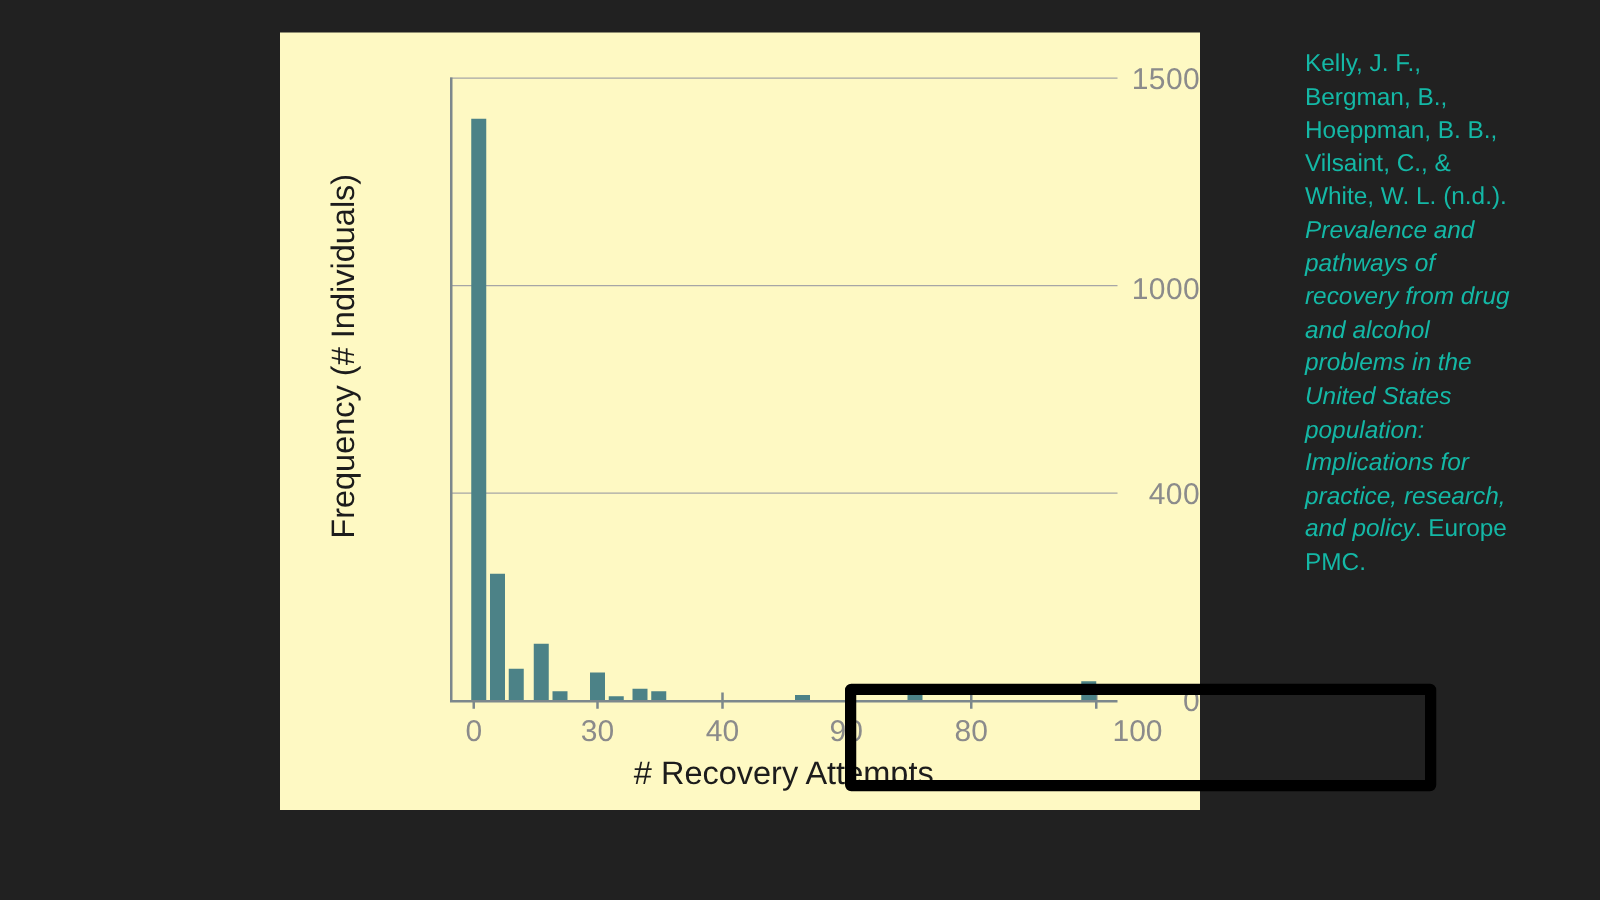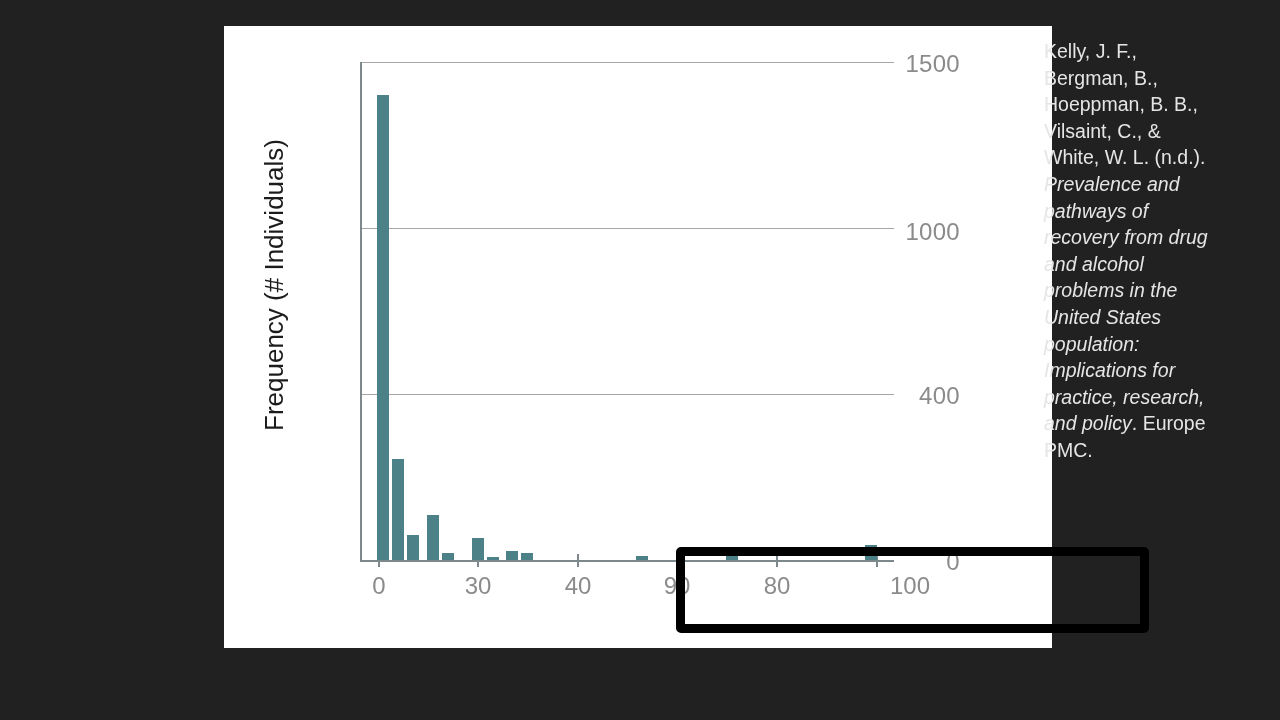--- a/index.html
+++ b/index.html
@@ -23,23 +23,23 @@
     width: 1280px;
     height: 720px;
     background: #212121;
   }
 
   
   #figure-card {
     position: absolute;
     left: 224px;
     top: 26px;
-    width: 828px;
+    width: 736px;
     height: 622px;
-    background: #ffffff;
+    background: #fef9c3;
   }
 
   
   #chart {
     position: absolute;
     left: 0; top: 0;
     width: 736px;
     height: 622px;
   }
 
@@ -146,21 +146,21 @@
     background: transparent;
     pointer-events: none;
   }
 
   
   #citation {
     position: absolute;
     left: 1044px;
     top: 38px;
     width: 164px;
-    color: #e5e5e5;
+    color: #14b8a6;
     font-size: 19.5px;
     line-height: 26.6px;
     font-family: "Liberation Sans", sans-serif;
   }
   #citation .ital {
     font-style: italic;
   }
 </style>
 </head>
 <body>
@@ -206,20 +206,21 @@
           <div class="bar" style="left: 247.624px; width: 11.952px; top: 512.42px; height: 21.58px; background: rgb(76, 130, 135);"></div>
           <div class="bar" style="left: 262.564px; width: 11.952px; top: 530.68px; height: 3.32px; background: rgb(76, 130, 135);"></div>
           <div class="bar" style="left: 282.484px; width: 11.952px; top: 525.368px; height: 8.632px; background: rgb(76, 130, 135);"></div>
           <div class="bar" style="left: 297.424px; width: 11.952px; top: 526.696px; height: 7.304px; background: rgb(76, 130, 135);"></div>
           <div class="bar" style="left: 411.964px; width: 11.952px; top: 530.016px; height: 3.984px; background: rgb(76, 130, 135);"></div>
           <div class="bar" style="left: 501.604px; width: 11.952px; top: 528.024px; height: 5.976px; background: rgb(76, 130, 135);"></div>
           <div class="bar" style="left: 641.044px; width: 11.952px; top: 519.06px; height: 14.94px; background: rgb(76, 130, 135);"></div>
         </div>
 
       <div id="ylabel">Frequency (# Individuals)</div>
+      <div id="xlabel"># Recovery Attempts</div>
 
     </div>
 
     <div id="highlight-box"></div>
 
   </div>
 
   <div id="citation">
     <span>Kelly, J. F., Bergman, B., Hoeppman, B. B., Vilsaint, C., &amp; White, W. L. (n.d.). </span><span class="ital">Prevalence and pathways of recovery from drug and alcohol problems in the United States population: Implications for practice, research, and policy</span><span>. Europe PMC.</span>
   </div>

